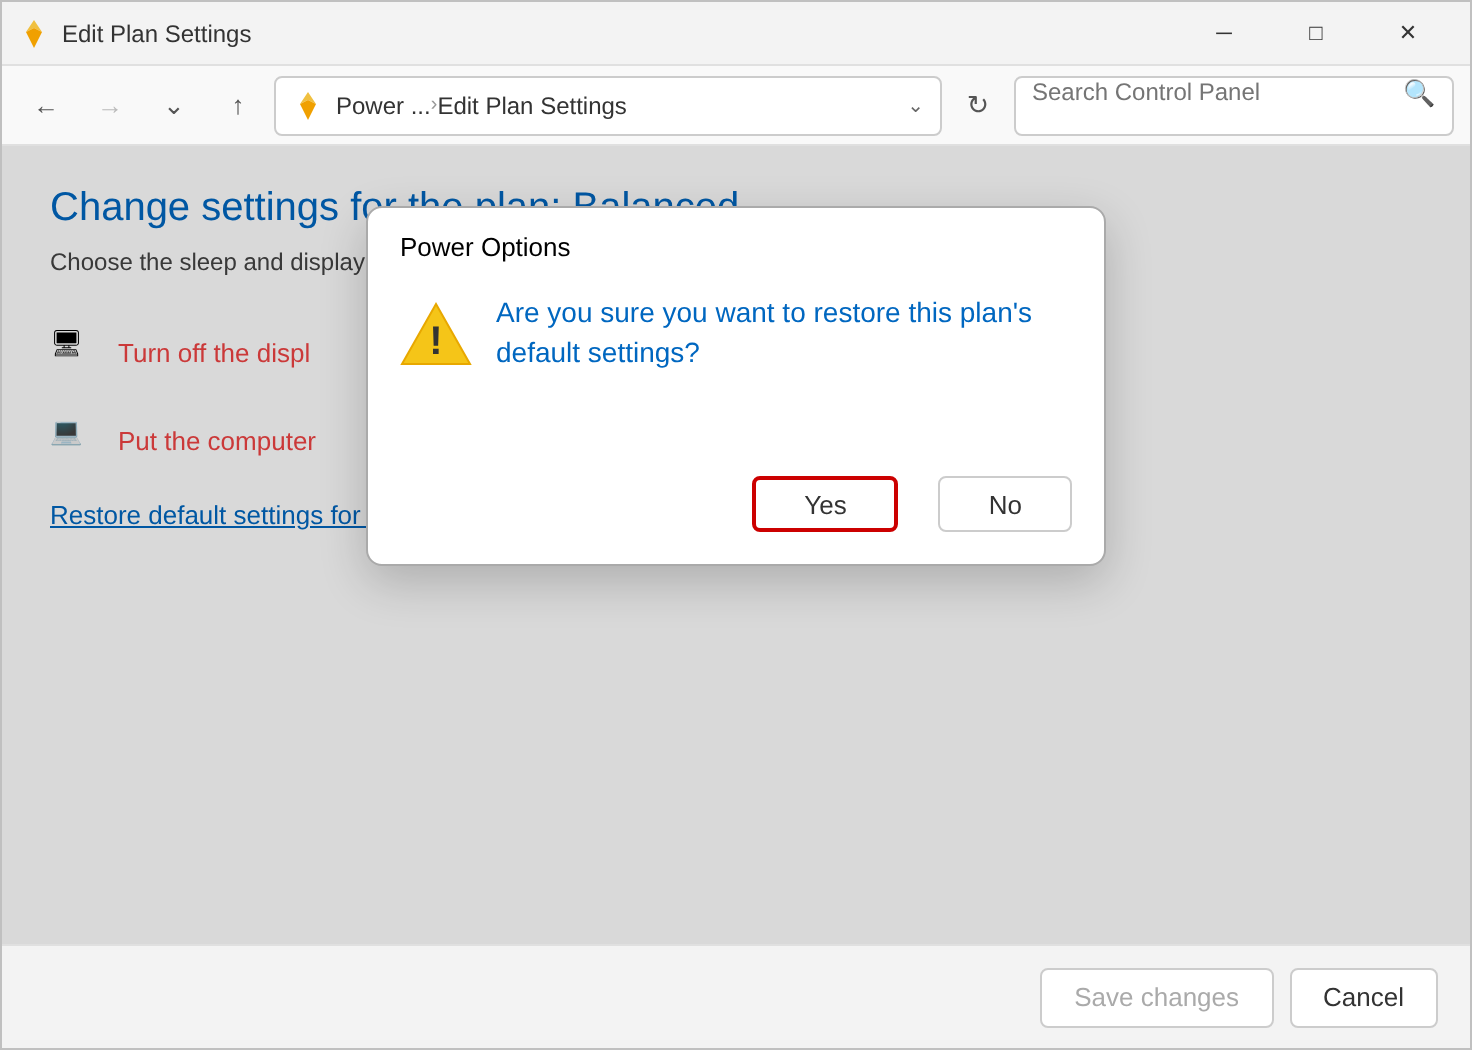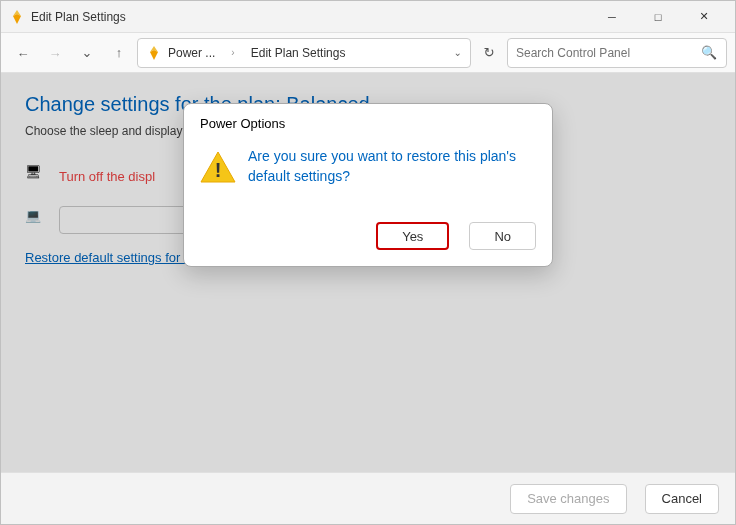--- a/index.html
+++ b/index.html
@@ -106,21 +106,21 @@
 
     .address-icon {
       width: 16px;
       height: 16px;
       flex-shrink: 0;
     }
 
     .breadcrumb {
       display: flex;
       align-items: center;
-      gap: 16px;
+      gap: 0;
       font-size: 12px;
       color: #333;
       flex: 1;
     }
 
     .breadcrumb-sep { color: #999; font-size: 10px; }
 
     .address-chevron {
       color: #666;
       font-size: 10px;
@@ -139,21 +139,21 @@
       border-radius: 4px;
       color: #555;
     }
 
     .search-wrap {
       height: 30px;
       background: #fff;
       border: 1px solid #ccc;
       border-radius: 4px;
       display: flex;
-      align-items: center;
+      align-items: flex-start;
       padding: 0 8px;
       gap: 6px;
       width: 220px;
     }
 
     .search-wrap input {
       border: none;
       outline: none;
       font-size: 12px;
       color: #999;
@@ -242,21 +242,20 @@
 
     .btn {
       height: 30px;
       padding: 0 16px;
       border: 1px solid #ccc;
       border-radius: 4px;
       background: #fff;
       cursor: pointer;
       font-size: 13px;
       color: #333;
-      margin-left: 10px;
     }
     .btn.disabled { color: #aaa; cursor: default; }
 
     
     .overlay {
       position: absolute;
       top: 0; left: 0; right: 0; bottom: 0;
       background: rgba(0,0,0,0.15);
       display: flex;
       align-items: flex-start;
@@ -294,21 +293,21 @@
       flex-shrink: 0;
       margin-top: 2px;
     }
 
     .dialog-content {}
 
     .dialog-question {
       font-size: 14px;
       color: #0067c0;
       font-weight: 400;
-      margin-bottom: 12px;
+      margin-bottom: 28px;
       line-height: 1.4;
     }
 
     .dialog-desc {
       font-size: 12px;
       color: #333;
       line-height: 1.5;
     }
 
     .dialog-footer {
@@ -390,20 +389,21 @@
       <div class="settings-row-icon">🖥</div>
       <div class="settings-row-label">Turn off the displ</div>
       <div class="settings-row-dropdown">
         <span></span>
         <span>⌄</span>
       </div>
     </div>
 
     <div class="settings-row">
       <div class="settings-row-icon">💻</div>
+      <div class="settings-row-label">Put the computer</div>
       <div class="settings-row-dropdown">
         <span></span>
         <span>⌄</span>
       </div>
     </div>
 
     <a class="link">Restore default settings for this plan</a>
 
     <div class="overlay">
       <div class="dialog">

